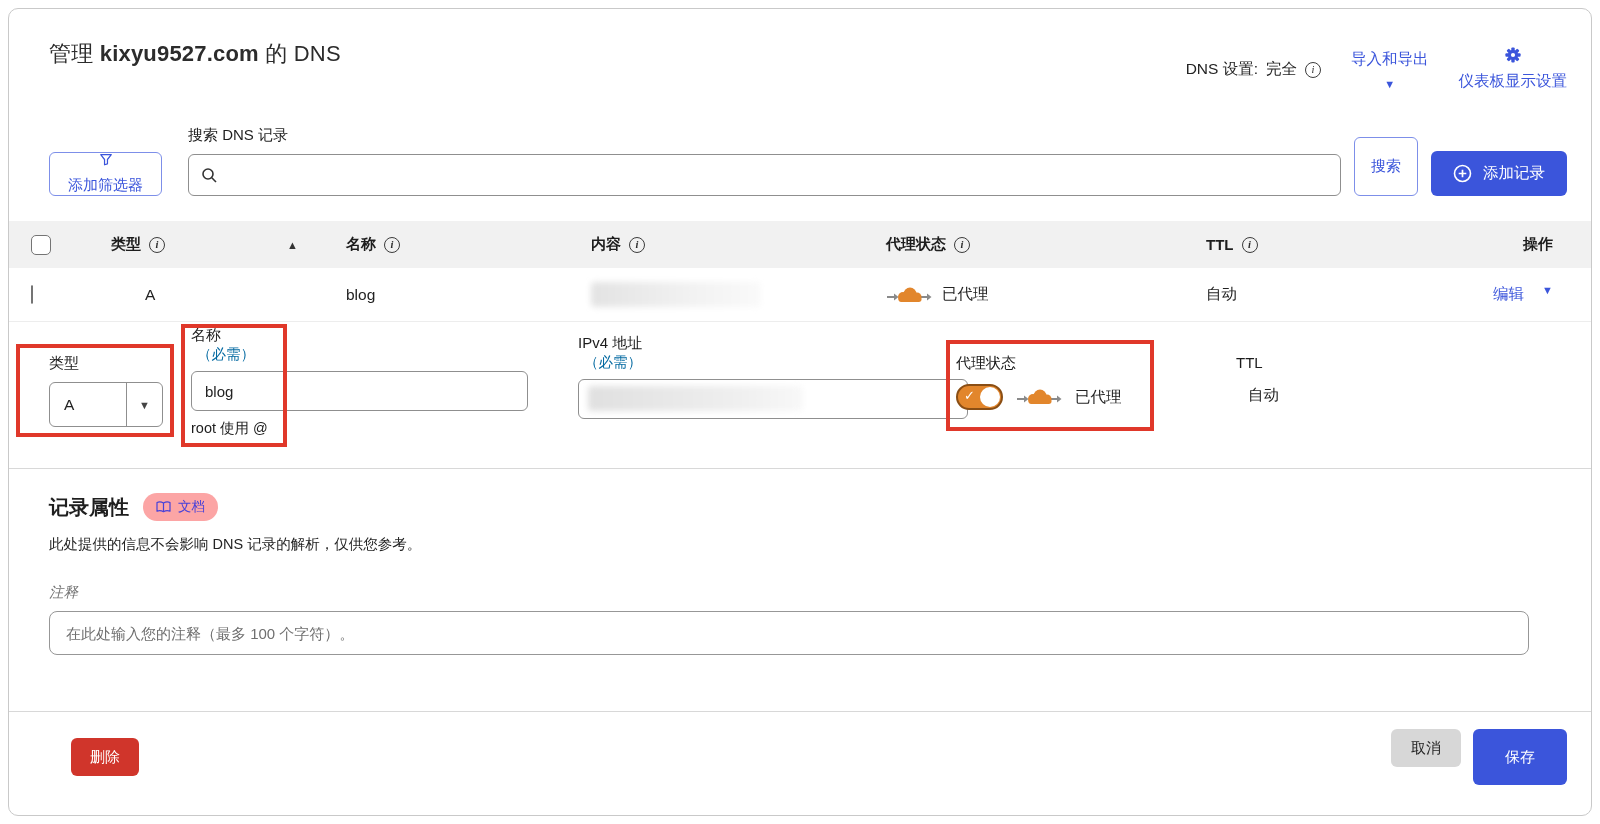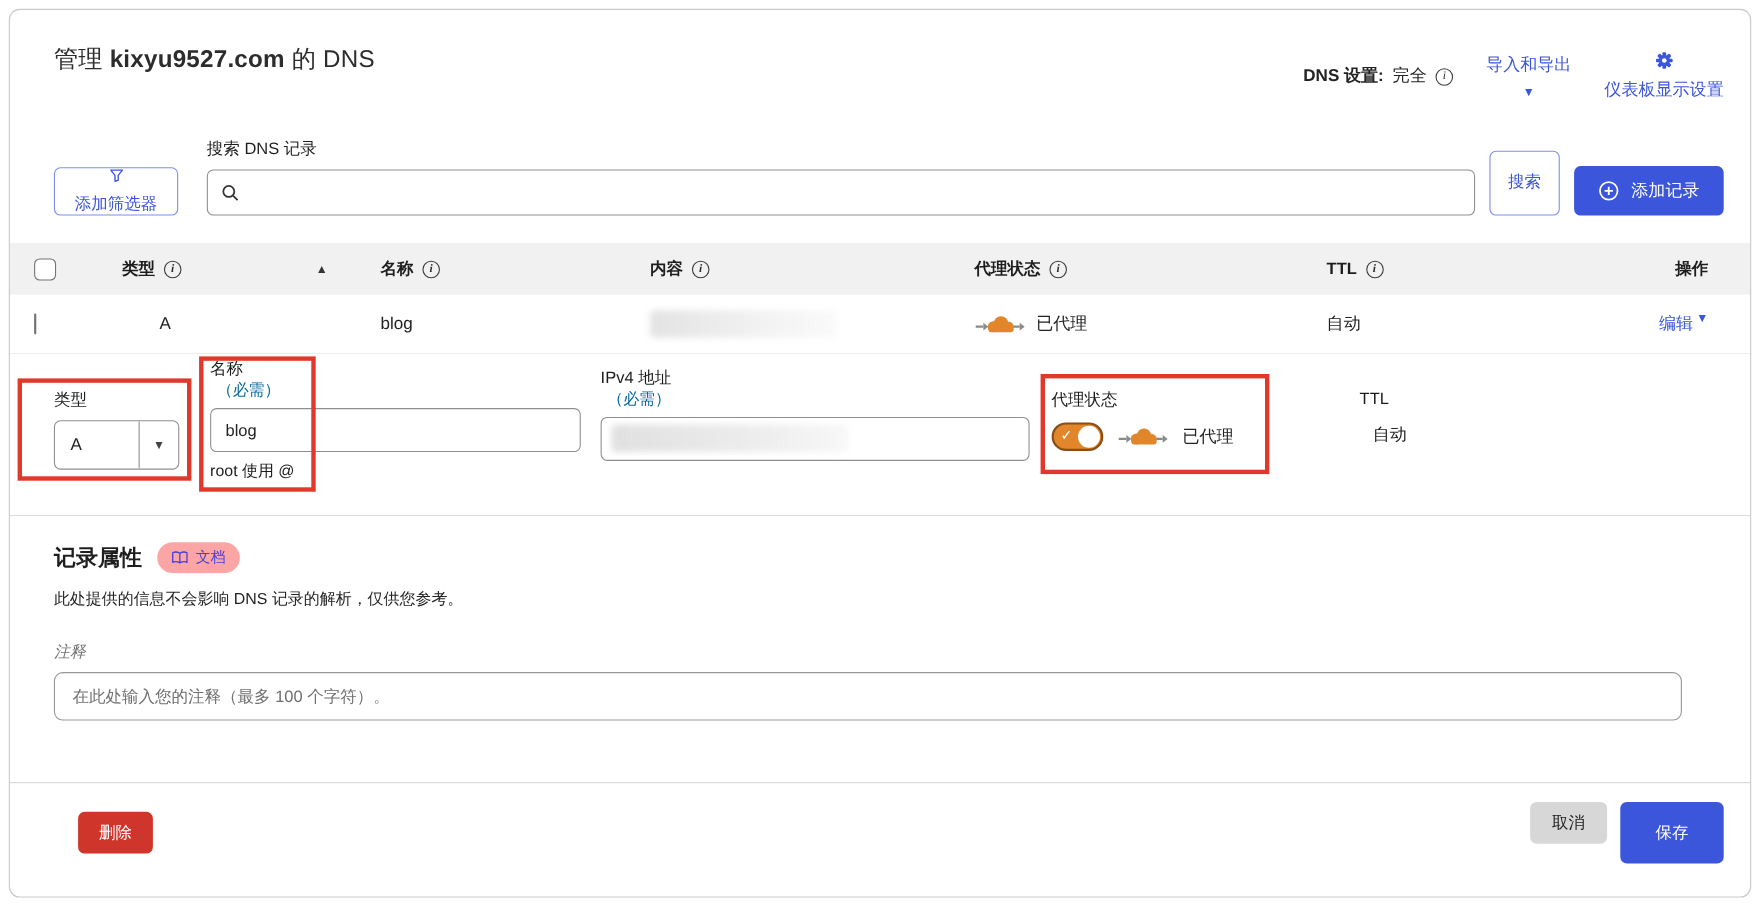--- a/index.html
+++ b/index.html
@@ -6,21 +6,21 @@
   html,body { width:1600px; height:824px; background:#ffffff; font-family:"Liberation Sans","DejaVu Sans",sans-serif; color:#222; overflow:hidden; }
   .card { position:absolute; left:8px; top:8px; width:1584px; height:808px; background:#fff; border:1px solid #c9c9c9; border-radius:10px; overflow:hidden; }
 
   
   .page-head { display:flex; justify-content:space-between; align-items:flex-start; padding:30px 24px 0 40px; }
   .page-title { font-size:22px; font-weight:400; color:#2c2c2c; letter-spacing:.2px; }
   .page-title .domain { font-weight:700; }
   .page-sub { margin-top:13px; font-size:15px; color:#2e2e2e; }
   .head-actions { display:flex; align-items:center; gap:30px; margin-top:8px; font-size:15.5px; }
   .dns-setting { display:flex; align-items:center; color:#232323; }
-  .dns-setting .lbl { font-weight:700; margin-right:8px;margin-left:32px; }
+  .dns-setting .lbl { font-weight:400; margin-right:8px;margin-left:32px; }
   .blue-link { color:#3b55db; display:flex; align-items:center; gap:8px; cursor:pointer;flex-direction:column; }
   .caret { font-size:11px; color:#3b55db; }
 
   .info { display:inline-flex; align-items:center; justify-content:center; width:16px; height:16px; border:1.3px solid #3c3c3c; border-radius:50%; font-size:10.5px; font-style:italic; font-family:"Liberation Serif","DejaVu Serif",serif; color:#2b2b2b; margin-left:8px; flex:none; }
 
   
   .toolbar { display:flex; align-items:flex-end; padding:0 24px 0 40px; margin-top:34px; gap:13px; }
   .btn { border-radius:6px; font-size:15px; display:flex; align-items:center; justify-content:center; cursor:pointer; }
   .btn-outline { background:#fff; border:1px solid #7d8fe9; color:#3b55db; }
   .add-filter { height:44px; padding:0 18px; gap:10px; margin-right:13px;flex-direction:column; }
@@ -37,21 +37,21 @@
   .thead { margin-top:25px; background:#f1f1f1; height:47px; font-weight:700; font-size:15px; color:#1d1d1d; }
   .th { display:flex; align-items:center; }
   .th-type { padding-left:14px; }
   .sort { margin-left:auto; margin-right:48px; font-size:11px; color:#333; }
   .th-actions { justify-content:flex-end; padding-right:38px; }
   .trow { height:54px; background:#fff; border-bottom:1px solid #ededed; font-size:15.5px; color:#222; }
   .cb { width:20px; height:20px; border:1.5px solid #747474; border-radius:5px; background:#fff; margin-left:22px; cursor:pointer; }
   .cell-type { padding-left:48px; }
   .proxy-cell { display:flex; align-items:center; gap:10px; }
   .redact { width:170px; height:25px; border-radius:4px; background:linear-gradient(90deg,#e3e3e3,#f2f2f2 60%,#fafafa); filter:blur(3px); }
-  .edit-cell { display:flex; justify-content:flex-end; padding-right:38px; gap:3px; color:#3b55db; cursor:pointer; }
+  .edit-cell { display:flex; justify-content:flex-end; padding-right:38px; gap:18px; color:#3b55db; cursor:pointer; }
 
   
   .edit-form { position:relative; height:146px; background:#fff; }
   .fgroup { position:absolute; }
   .flabel { font-size:15px; color:#1c1c1c; }
   .freq { font-size:14.5px; color:#0369a1; margin-left:6px; }
   .text-input { border:1px solid #8f8f8f; border-radius:6px; height:40px; font-size:15px; padding:0 13px; outline:none; background:#fff; width:100%; color:#222; }
   .select { width:114px; height:45px; border:1px solid #8f8f8f; border-radius:6px; display:flex; align-items:stretch; background:#fff; cursor:pointer; overflow:hidden; }
   .select .val { flex:1; display:flex; align-items:center; padding-left:14px; font-size:15.5px; }
   .select .arrow { width:36px; border-left:1px solid #8f8f8f; display:flex; align-items:center; justify-content:center; color:#444; font-size:11px; }
@@ -227,21 +227,21 @@
       </div>
     </div>
 
     <div class="fgroup" style="left:182px; top:4px; width:337px;">
       <div class="flabel">名称</div>
       <div class="freq">（必需）</div>
       <input class="text-input" style="margin-top: 7px;" value="blog">
       <div class="help" style="margin-top:8px;">root 使用 @</div>
     </div>
 
-    <div class="fgroup" style="left:537px; top:12px; width:390px;">
+    <div class="fgroup" style="left:569px; top:12px; width:390px;">
       <div class="flabel">IPv4 地址</div>
       <div class="freq">（必需）</div>
       <div style="position:relative; margin-top:7px;">
         <input class="text-input" style="">
         <div class="blurval"></div>
       </div>
     </div>
 
     <div class="fgroup" style="left:947px; top:32px;">
       <div class="flabel">代理状态</div>

